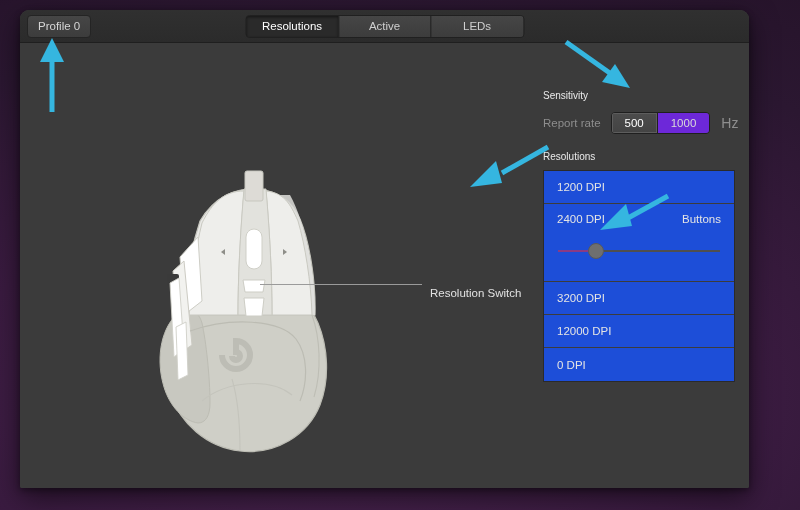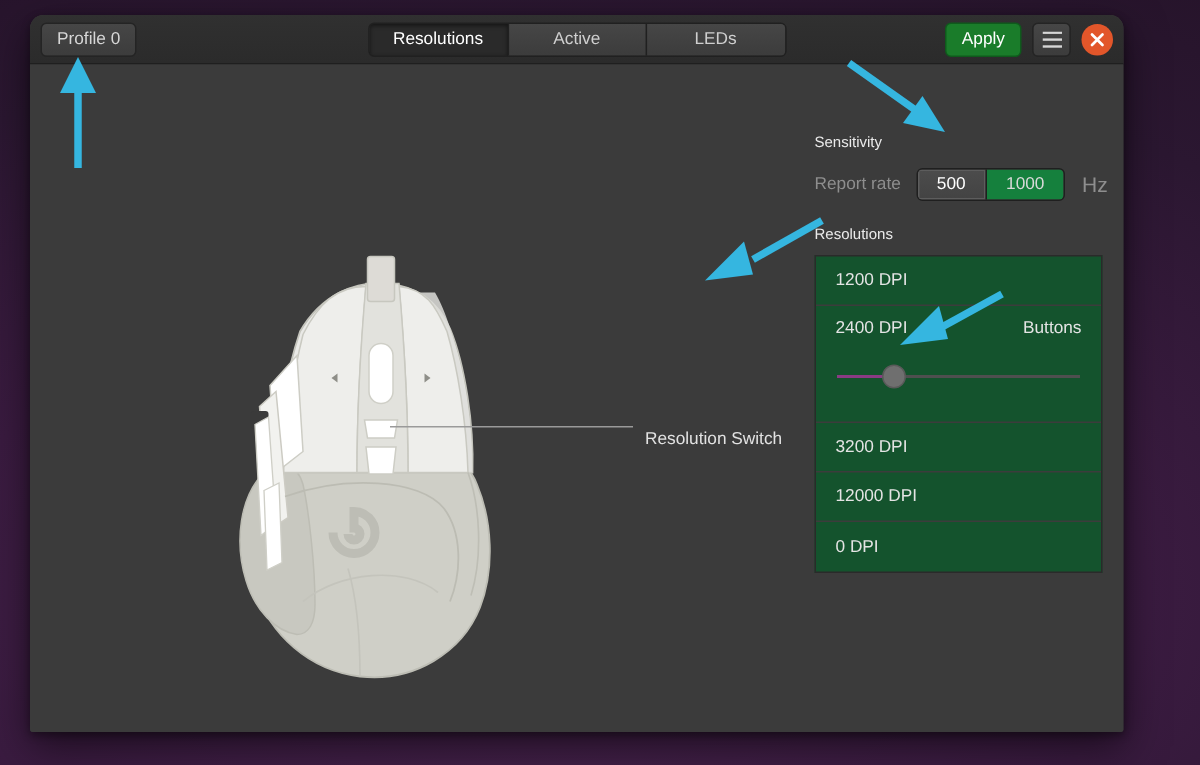--- a/index.html
+++ b/index.html
@@ -167,40 +167,40 @@
     border-radius: 4px;
     overflow: hidden;
     border: 1px solid #1f1f1f;
     height: 22px;
   }
   .rate-opt {
     font-size: 11.5px;
     color: #d9d9d9;
     padding: 0 13px;
     display: flex; align-items: center; justify-content: center;
-    background: #15803d;
+    background: #6d28d9;
     border-right: 1px solid #1f1f1f;
     cursor: default;
   }
   .rate-opt:last-child { border-right: none; }
   .rate-opt.selected {
     background: linear-gradient(#4c4c4c, #434343);
     color: #ffffff;
     box-shadow: inset 0 0 0 1px #5d5d5d;
   }
   #hz-label {
     font-size: 14px;
     color: #8e8e8e;
     margin-left: 11px;
   }
 
   #resolutions-title { margin-bottom: 8px; }
 
   #resolutions-panel {
-    background: #14532d;
+    background: #1d4ed8;
     border: 1px solid #2a2a2a;
     width: 192px;
   }
   .res-row {
     height: 33px;
     display: flex;
     align-items: center;
     padding: 0 13px;
     border-bottom: 1px solid #3c3c3c;
     position: relative;
@@ -277,37 +277,20 @@
     <div class="hb-left">
       <div class="btn" id="profile-button">Profile 0</div>
     </div>
 
     <div id="tabs">
       <div class="tab active">Resolutions</div>
       <div class="tab">Active</div>
       <div class="tab">LEDs</div>
     </div>
 
-    <div class="hb-right">
-      <div id="apply-button">Apply</div>
-
-      <div class="btn" id="menu-button">
-        <svg width="13" height="11" viewBox="0 0 13 11" aria-hidden="true">
-          <rect x="0" y="0" width="13" height="1.6" fill="#d6d6d6"></rect>
-          <rect x="0" y="4.6" width="13" height="1.6" fill="#d6d6d6"></rect>
-          <rect x="0" y="9.2" width="13" height="1.6" fill="#d6d6d6"></rect>
-        </svg>
-      </div>
-
-      <div id="close-button">
-        <svg width="11" height="11" viewBox="0 0 11 11" aria-hidden="true">
-          <path d="M2,2 L9,9 M9,2 L2,9" stroke="#ffffff" stroke-width="1.8" stroke-linecap="round"></path>
-        </svg>
-      </div>
-    </div>
   </div>
 
   <div id="content">
 
     <svg id="mouse-illustration" viewBox="0 0 220 290">
 
       <path d="M38,148 C24,168 20,200 30,228 C40,258 66,282 100,286
                C136,290 168,270 180,240 C190,214 188,182 178,158
                C170,138 150,126 122,124 C90,122 54,128 38,148 Z" fill="#cfcfc7" stroke="#bdbdb4" stroke-width="1.2"></path>
 

